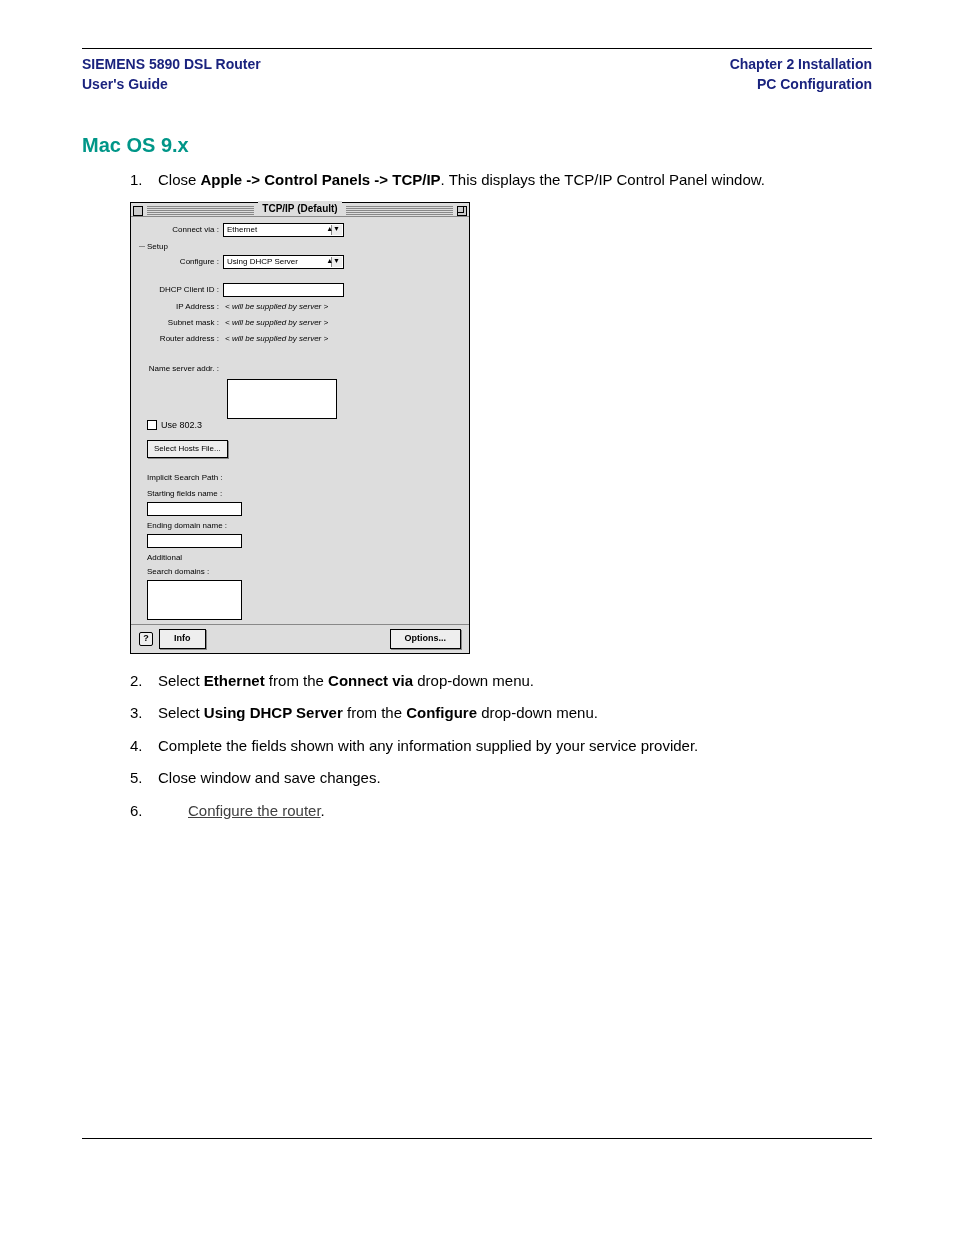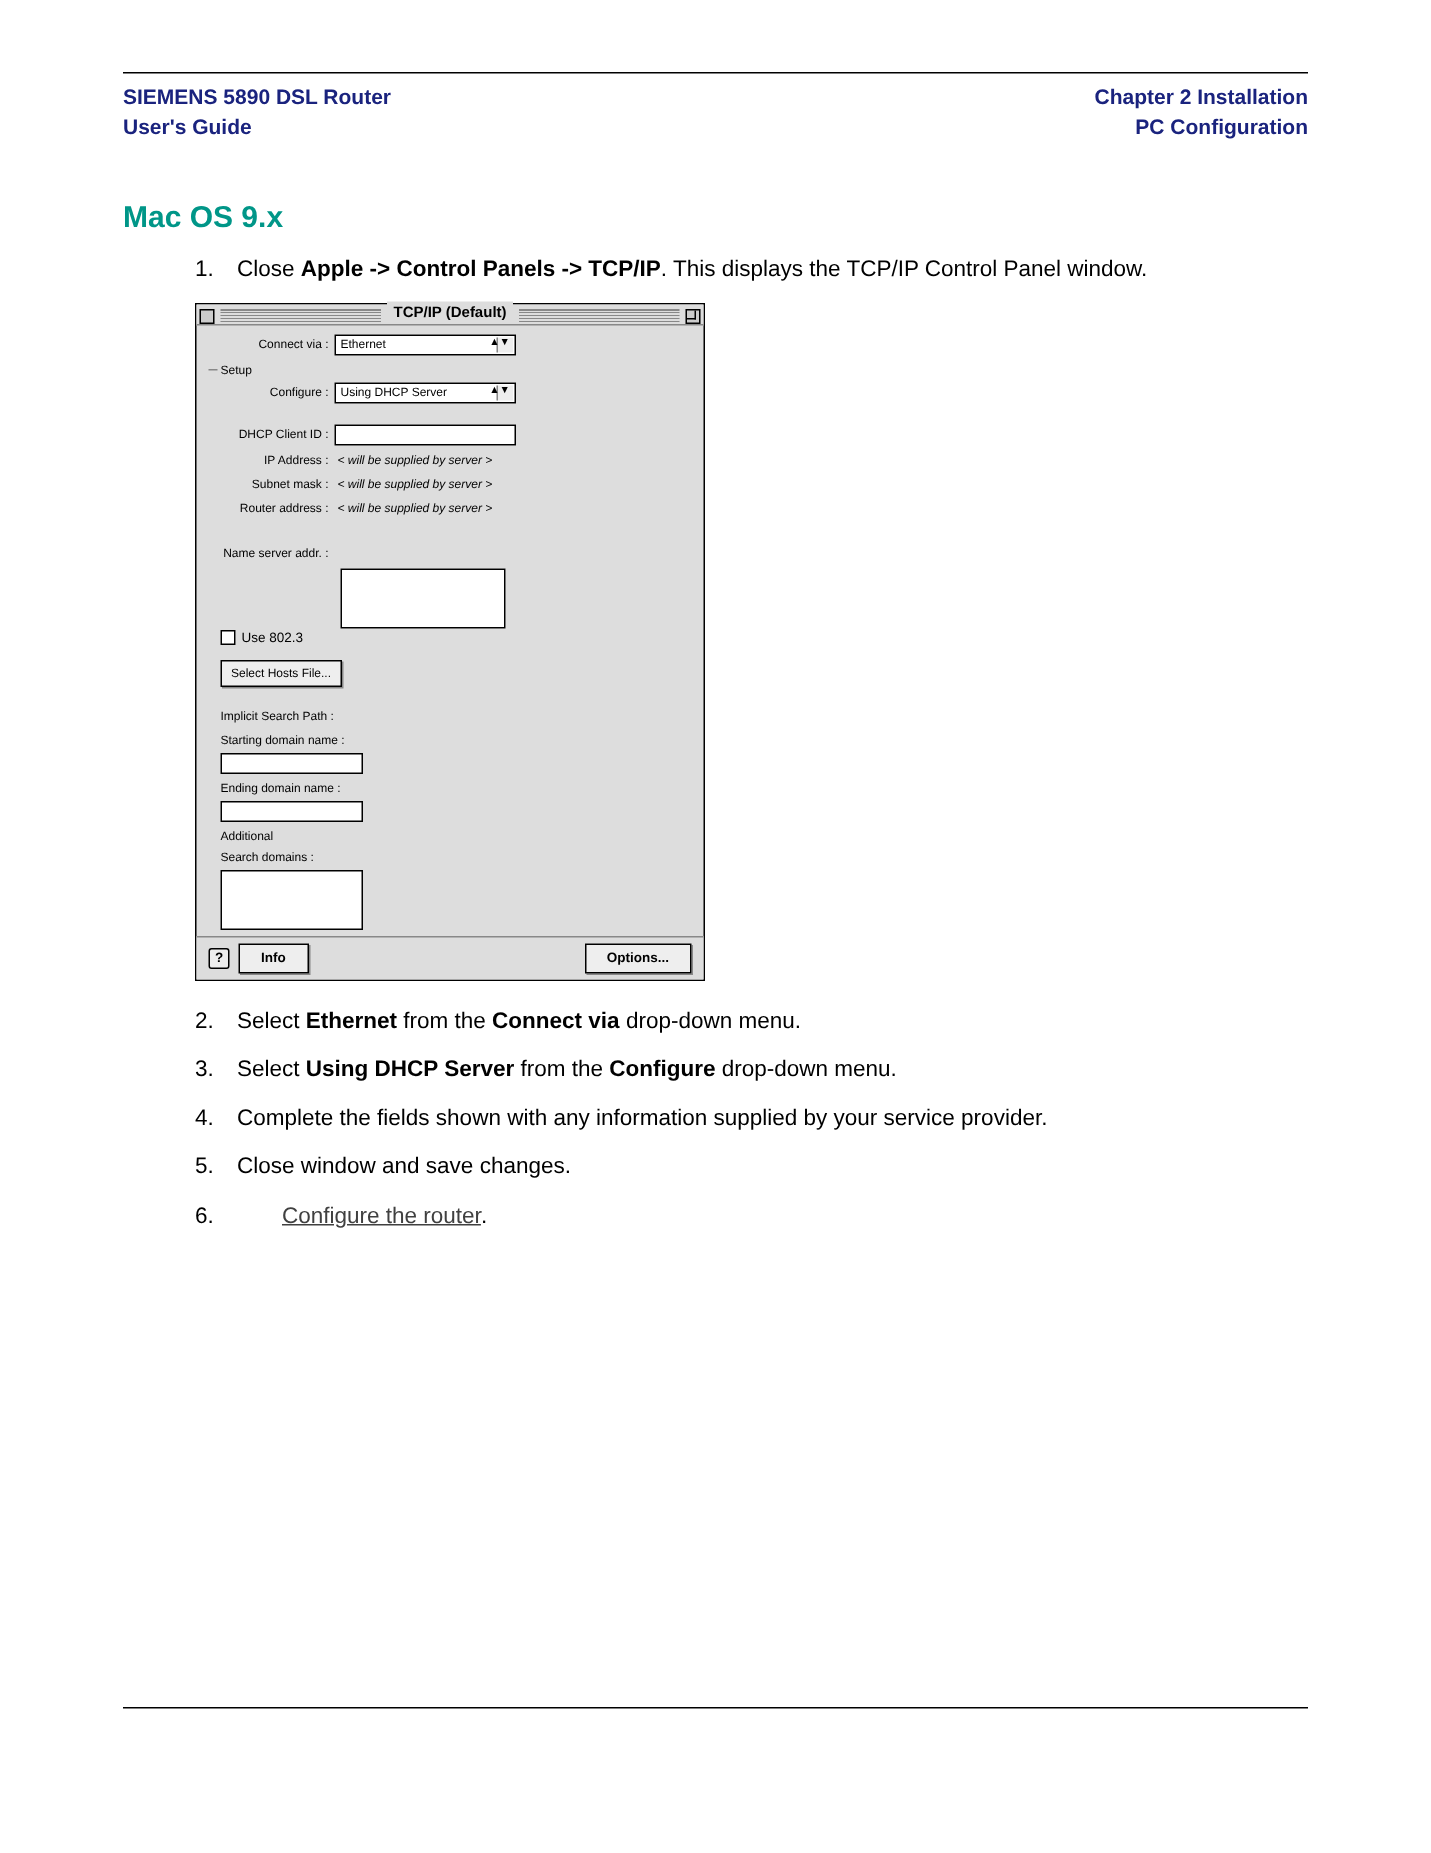--- a/index.html
+++ b/index.html
@@ -284,21 +284,21 @@
           <div class="ns-box"></div>
         </div>
         <div class="col-right">
           <div class="checkbox-row">
             <div class="cb"></div>
             <span>Use 802.3</span>
           </div>
           <div class="btn">Select Hosts File...</div>
           <div style="height:10px"></div>
           <div class="r-label">Implicit Search Path :</div>
-          <div class="r-label">Starting domain name :</div>
+          <div class="r-label">Starting fields name :</div>
           <div class="r-box"></div>
           <div class="r-label">Ending domain name :</div>
           <div class="r-box"></div>
           <div class="r-label">Additional</div>
           <div class="r-label" style="margin-top:0">Search domains :</div>
           <div class="r-box-tall"></div>
         </div>
       </div>
       <div class="tcpip-footer">
         <div class="footer-left">

